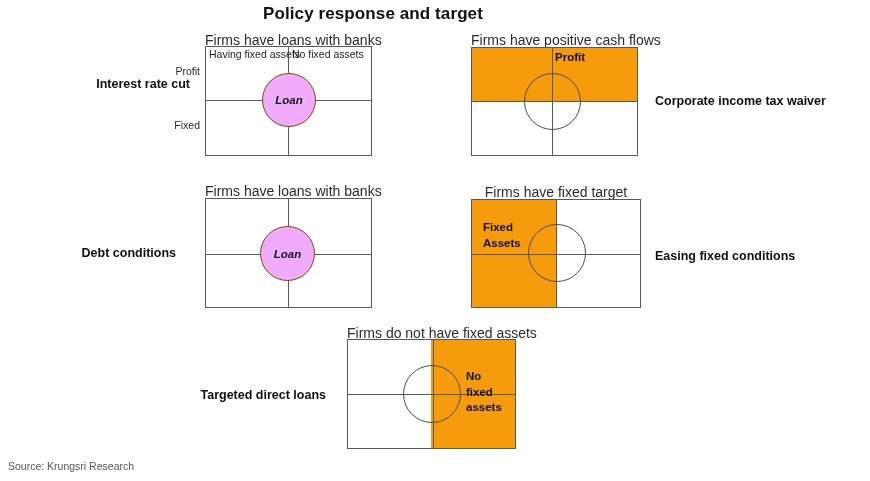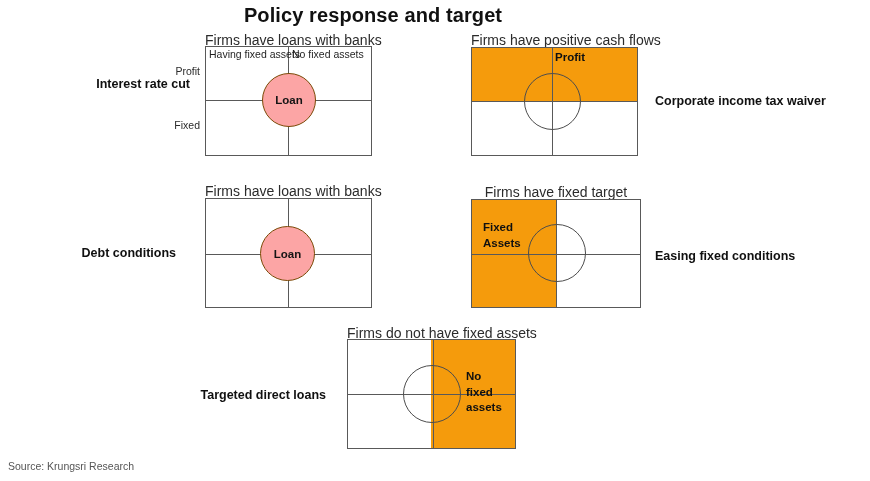--- a/index.html
+++ b/index.html
@@ -16,21 +16,21 @@
     overflow: hidden;
   }
 
   
   #chart-title {
     position: absolute;
     left: 0;
     top: 4px;
     width: 746px;
     text-align: center;
-    font-size: 20px;
+    font-size: 17px;
     font-weight: bold;
     color: #111111;
     letter-spacing: 0.1px;
   }
 
   
   .diagram {
     position: absolute;
   }
   .matrix {
@@ -60,22 +60,23 @@
     right: 0;
   }
 
   
   .circle {
     position: absolute;
     border-radius: 50%;
     box-sizing: border-box;
   }
   .circle.filled {
-    background: #fca5a5;
+    background: #f0abfc;
     border: 1.6px solid #7a4a06;
+    font-style: italic;
   }
   .circle.outline {
     background: transparent;
     border: 1.5px solid #4d4d4d;
   }
   .circle-label {
     position: absolute;
     left: 0; right: 0;
     top: 50%;
     transform: translateY(-50%);

